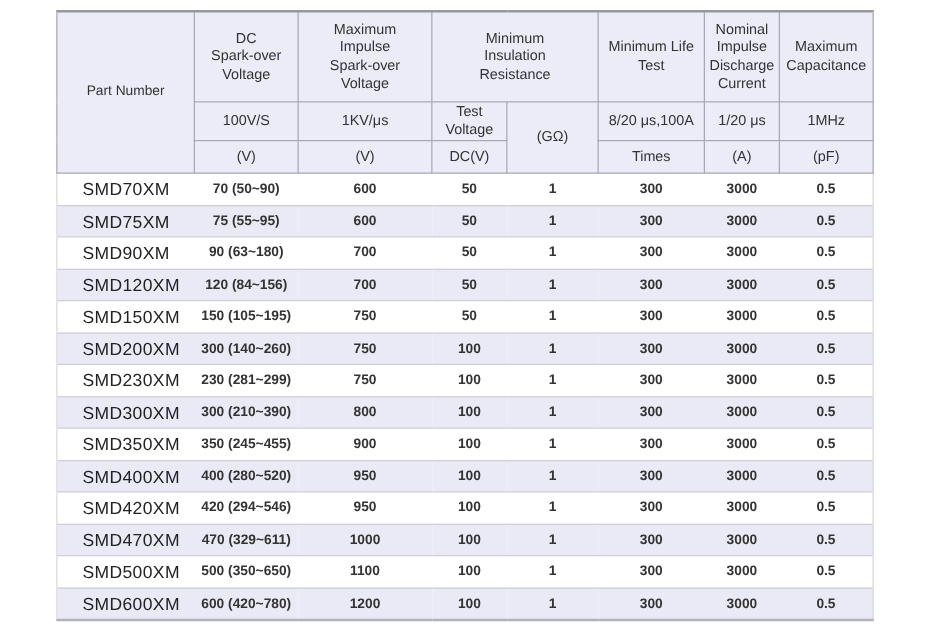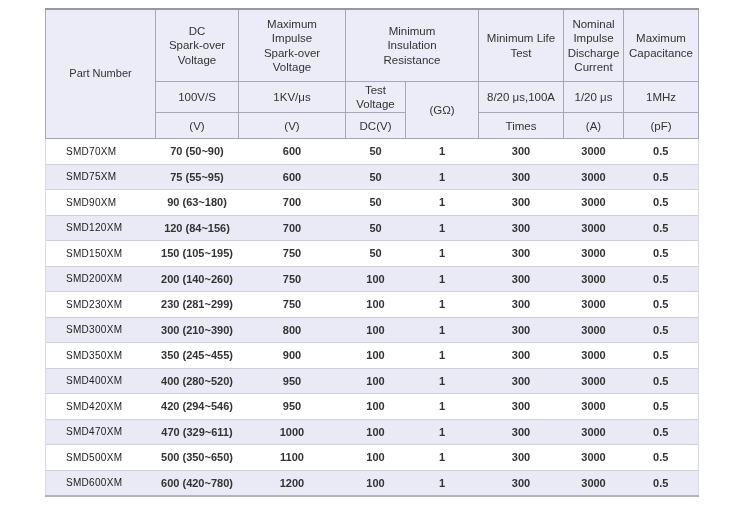--- a/index.html
+++ b/index.html
@@ -63,21 +63,21 @@
     color: #333333;
     text-align: center;
     vertical-align: middle;
     border-top: 1px solid var(--body-line, #cfcfd8);
     padding: 0 2px;
   }
   tbody tr:first-child td { border-top: none; }
   tbody td:first-child { border-left: 1px solid var(--body-side, #d8d8e2); }
   tbody td:last-child  { border-right: 1px solid var(--body-side, #d8d8e2); }
   tbody td.pn-cell {
-    font-size: 10px;
+    font-size: 14px;
     font-weight: 400;
     letter-spacing: 0.3px;
     color: #222222;
     text-align: left;
     padding-left: 20px;
   }
 </style>
 </head>
 <body>
 
@@ -186,21 +186,21 @@
     <td>750</td>
     <td>50</td>
     <td>1</td>
     <td>300</td>
     <td>3000</td>
     <td>0.5</td>
   </tr>
 
   <tr>
     <td class="pn-cell">SMD200XM</td>
-    <td>200 (140~260)</td>
+    <td>300 (140~260)</td>
     <td>750</td>
     <td>100</td>
     <td>1</td>
     <td>300</td>
     <td>3000</td>
     <td>0.5</td>
   </tr>
 
   <tr>
     <td class="pn-cell">SMD230XM</td>

